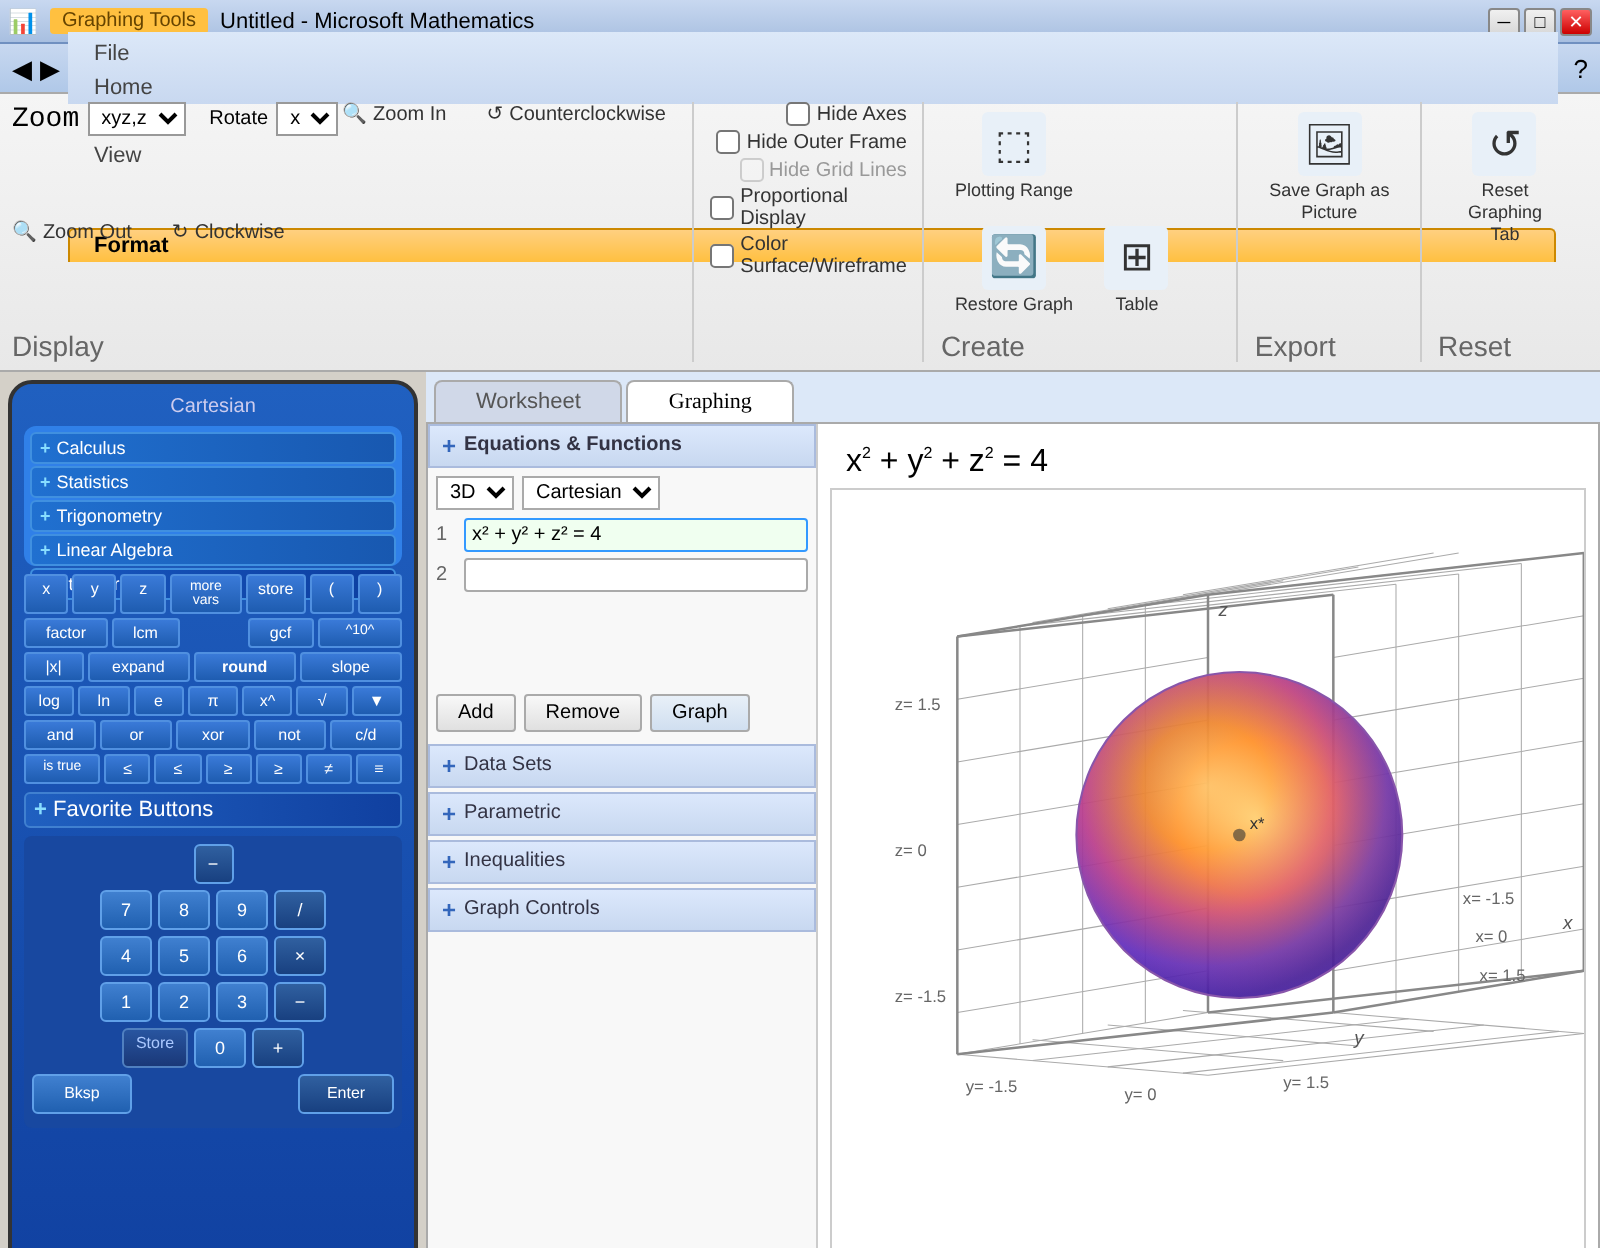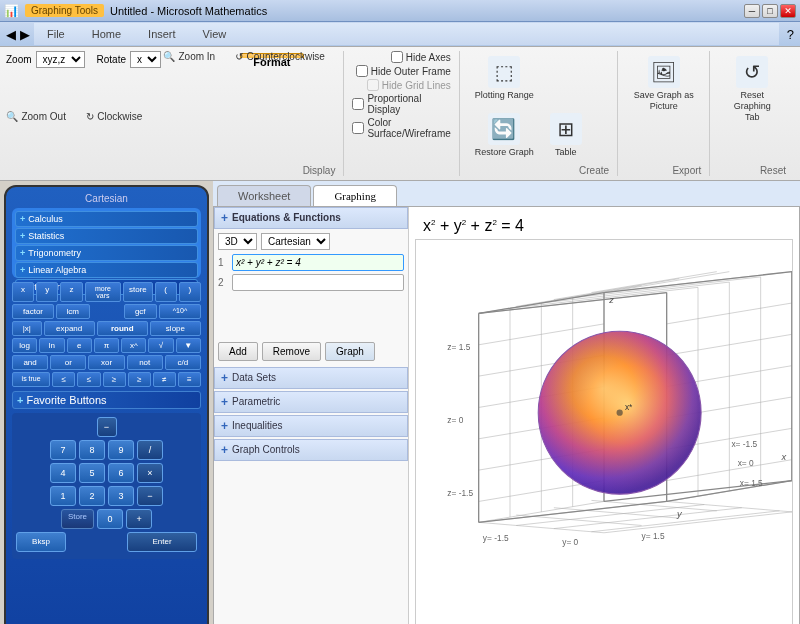--- a/index.html
+++ b/index.html
@@ -16,29 +16,29 @@
       border-bottom: 1px solid #7090c0;
     }
     #titlebar .winbtns { display: flex; gap: 2px; }
     .winbtn { width: 16px; height: 14px; border: 1px solid #888; border-radius: 2px; cursor: pointer; font-size: 9px; display: flex; align-items: center; justify-content: center; }
     .winbtn.min { background: linear-gradient(to bottom, #f0f0f0, #d8d8d8); }
     .winbtn.max { background: linear-gradient(to bottom, #f0f0f0, #d8d8d8); }
     .winbtn.close { background: linear-gradient(to bottom, #ff6060, #cc0000); color: white; }
 
     
     #ribbon { background: linear-gradient(to bottom, #f5f5f5 0%, #e8e8e8 100%); border-bottom: 1px solid #aaa; }
-    #ribbon-tabs { display: flex; background: linear-gradient(to bottom, #dce8f8 0%, #c8d8f0 100%); height: 22px; padding-top: 2px; }
+    #ribbon-tabs { display: flex; background: linear-gradient(to bottom, #dce8f8 0%, #c8d8f0 100%); height: 36px; padding-top: 2px; flex-direction: column; }
     .rtab { padding: 2px 12px; font-size: 11px; cursor: pointer; border: 1px solid transparent; border-bottom: none; margin-right: 1px; border-radius: 3px 3px 0 0; }
     .rtab.active { background: linear-gradient(to bottom, #f8f8f8, #ececec); border-color: #aaa; color: #000; }
     .rtab:not(.active) { color: #444; }
     .rtab.format-tab { background: linear-gradient(to bottom, #ffd080, #ffc040); border-color: #cc8800; color: #000; font-weight: bold; margin-top: 28px; }
 
     #ribbon-content { padding: 4px 6px; display: flex; align-items: stretch; gap: 8px; min-height: 72px; }
     .ribbon-group { display: flex; flex-direction: column; border-right: 1px solid #ccc; padding-right: 8px; margin-right: 0; }
-    .ribbon-group-label { font-size: 10px; color: #666; text-align: right; margin-top: auto; padding-top: 2px; }
+    .ribbon-group-label { font-size: 14px; color: #666; text-align: left; margin-top: auto; padding-top: 2px; }
     .ribbon-group-controls { display: flex; flex-wrap: wrap; gap: 2px; flex: 1; align-items: flex-start; }
     .ribbon-row { display: flex; gap: 4px; align-items: center; margin-bottom: 2px; }
     .ribbon-check { display: flex; align-items: center; gap: 3px; font-size: 10px; color: #333; }
     .ribbon-check input { width: 12px; height: 12px; }
 
     .ribbon-btn-large { display: flex; flex-direction: column; align-items: center; padding: 4px 6px; border: 1px solid transparent; border-radius: 3px; cursor: pointer; min-width: 40px; font-size: 9px; color: #333; }
     .ribbon-btn-icon { width: 32px; height: 32px; background: #ddd; border-radius: 3px; margin-bottom: 2px; display: flex; align-items: center; justify-content: center; font-size: 18px; }
     .ribbon-btn-label { font-size: 9px; text-align: center; line-height: 1.2; }
 
     .zoom-select { font-size: 10px; border: 1px solid #999; background: white; padding: 1px 2px; }
@@ -145,21 +145,21 @@
   </div>
   <span style="font-size:13px;cursor:pointer;margin-left:4px;">?</span>
 </div>
 
 <div id="ribbon">
   <div id="ribbon-content">
 
     <div class="ribbon-group">
       <div class="ribbon-group-controls">
         <div class="ribbon-row">
-          <span style="font-size:10px;">Zoom</span>
+          <span style="font-size:14px;font-family:Liberation Mono, monospace;">Zoom</span>
           <select class="zoom-select">
             <option>xyz,z</option>
           </select>
           <span style="font-size:10px;margin-left:8px;">Rotate</span>
           <select class="zoom-select">
             <option>x</option>
           </select>
         </div>
         <div class="ribbon-row">
           <span class="small-link">
@@ -357,21 +357,21 @@
         <div class="num-btn">3</div>
         <div class="num-btn op">−</div>
       </div>
       <div class="calc-numpad-row">
         <div class="store-btn">Store</div>
         <div class="num-btn">0</div>
         <div class="num-btn op">+</div>
       </div>
       <div class="calc-numpad-row" style="justify-content:space-between;">
         <div class="num-btn" style="width:50px;font-size:8px;">Bksp</div>
-        <div class="num-btn op" style="width:70px;font-size:8px;">Enter</div>
+        <div class="num-btn op" style="width:48px;font-size:8px;">Enter</div>
       </div>
     </div>
   </div>
 
   <div id="right-panel">
 
     <div id="content-tabs">
       <div class="ctab">Worksheet</div>
       <div class="ctab active">Graphing</div>
     </div>
@@ -390,21 +390,21 @@
               <option>2D</option>
             </select>
             <select class="eq-select">
               <option>Cartesian</option>
               <option>Polar</option>
               <option>Spherical</option>
             </select>
           </div>
           <div class="eq-input-row">
             <span class="eq-num">1</span>
-            <input class="eq-input" value="x² + y² + z² = 4" style="font-style: italic;">
+            <input class="eq-input" value="x² + y² + z² = 4" style="">
           </div>
           <div class="eq-input-row">
             <span class="eq-num">2</span>
             <input class="eq-input empty" value="" style="">
           </div>
         </div>
 
         <div class="eq-btn-row">
           <button class="eq-btn">Add</button>
           <button class="eq-btn">Remove</button>

